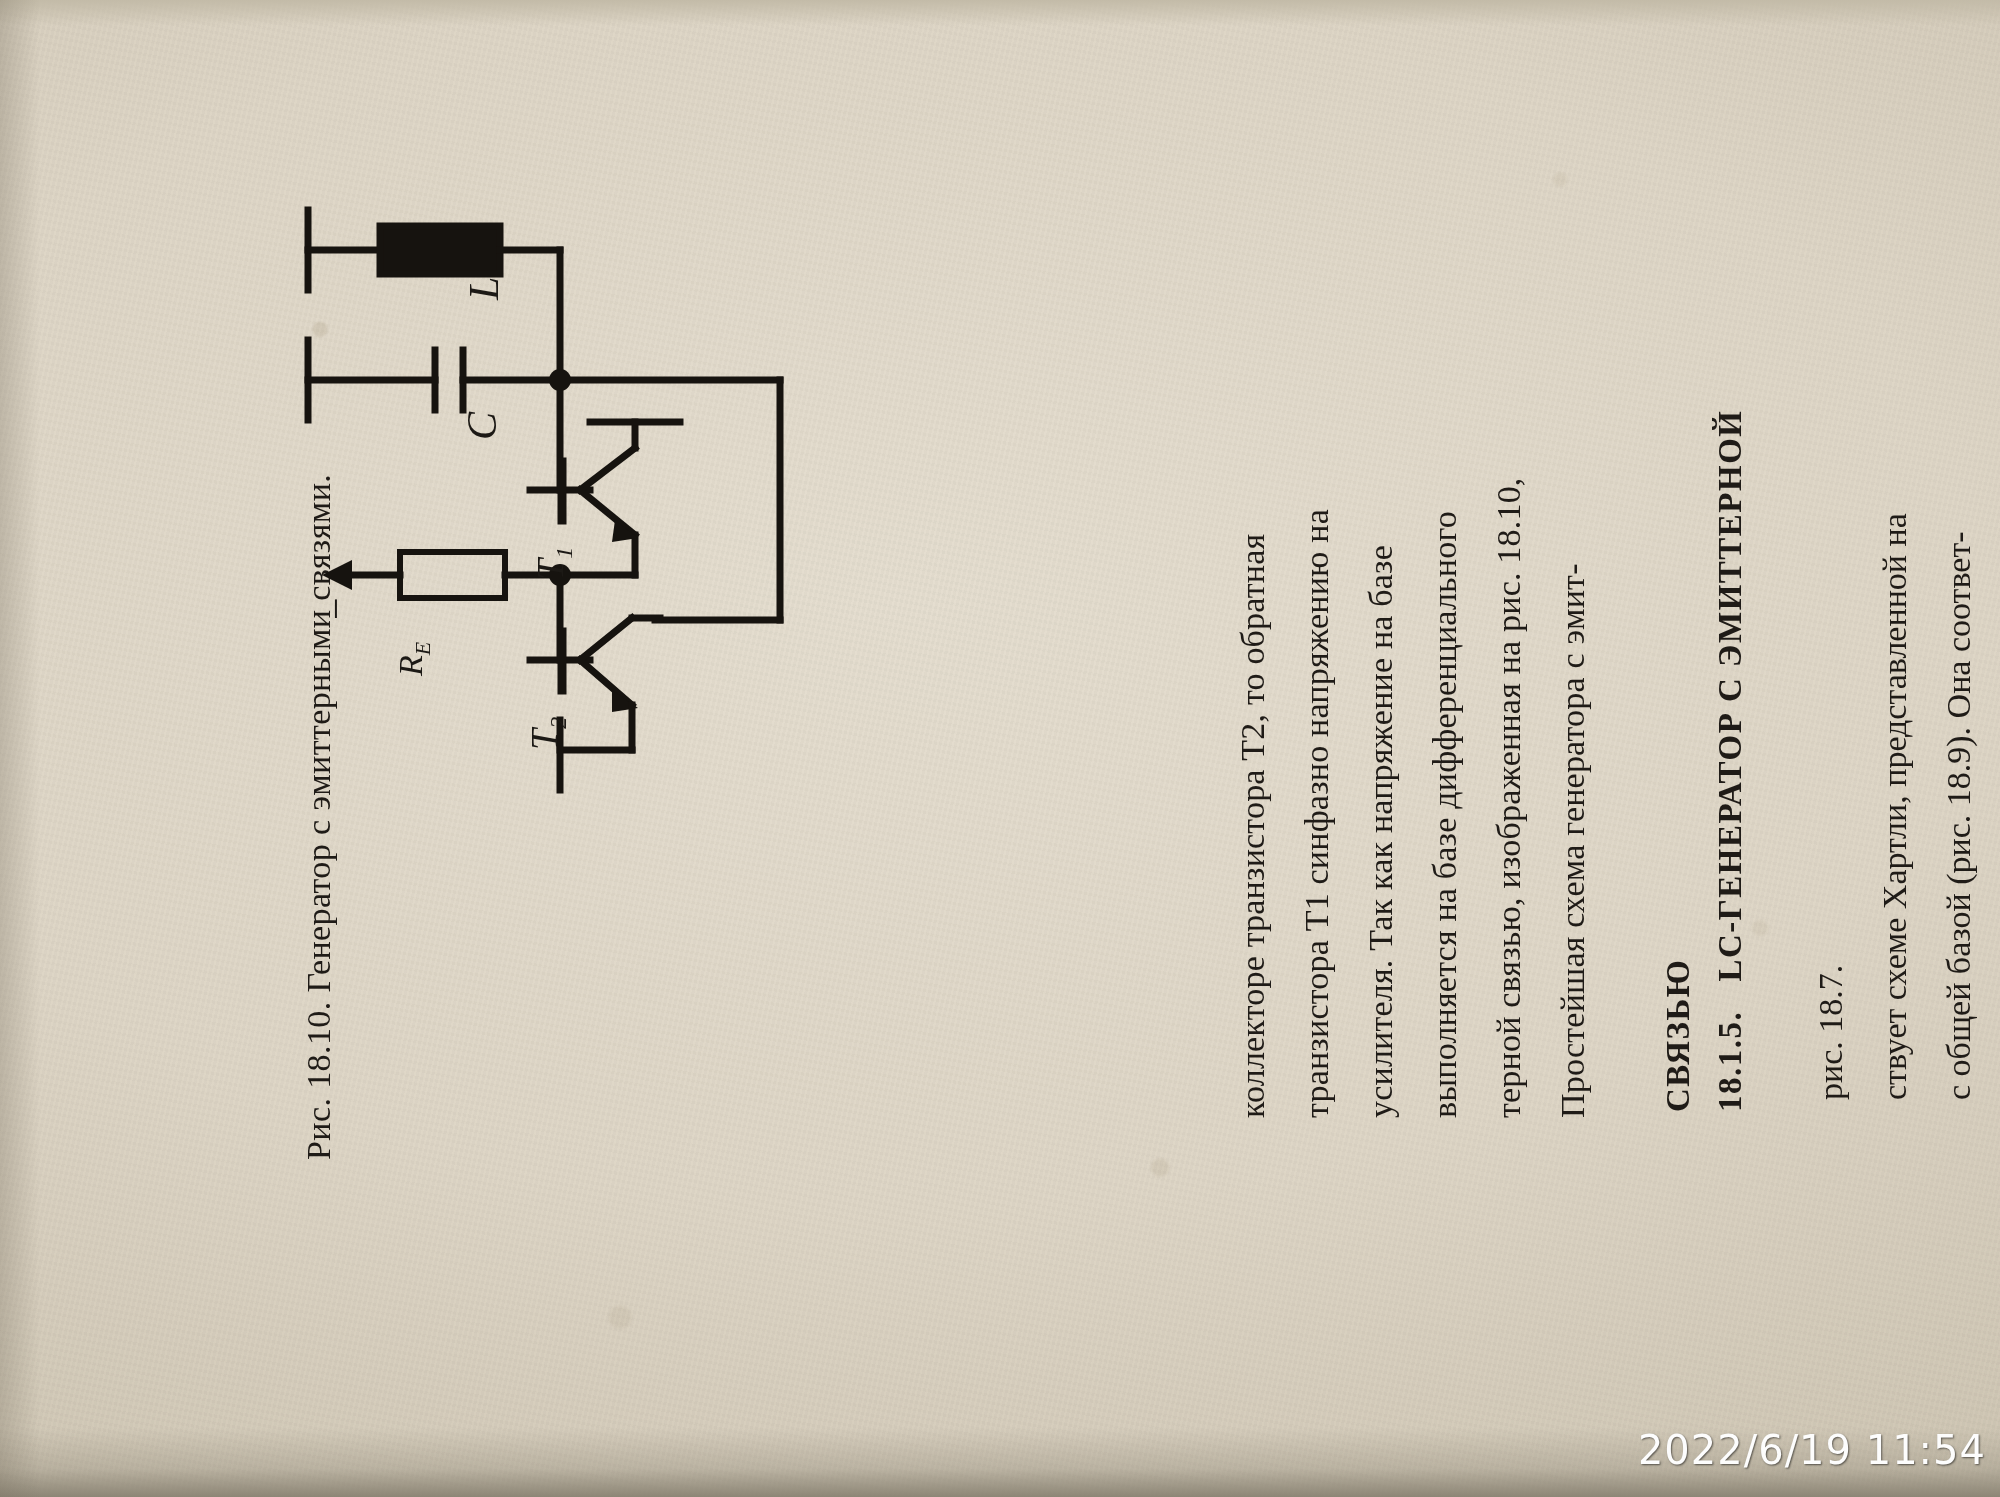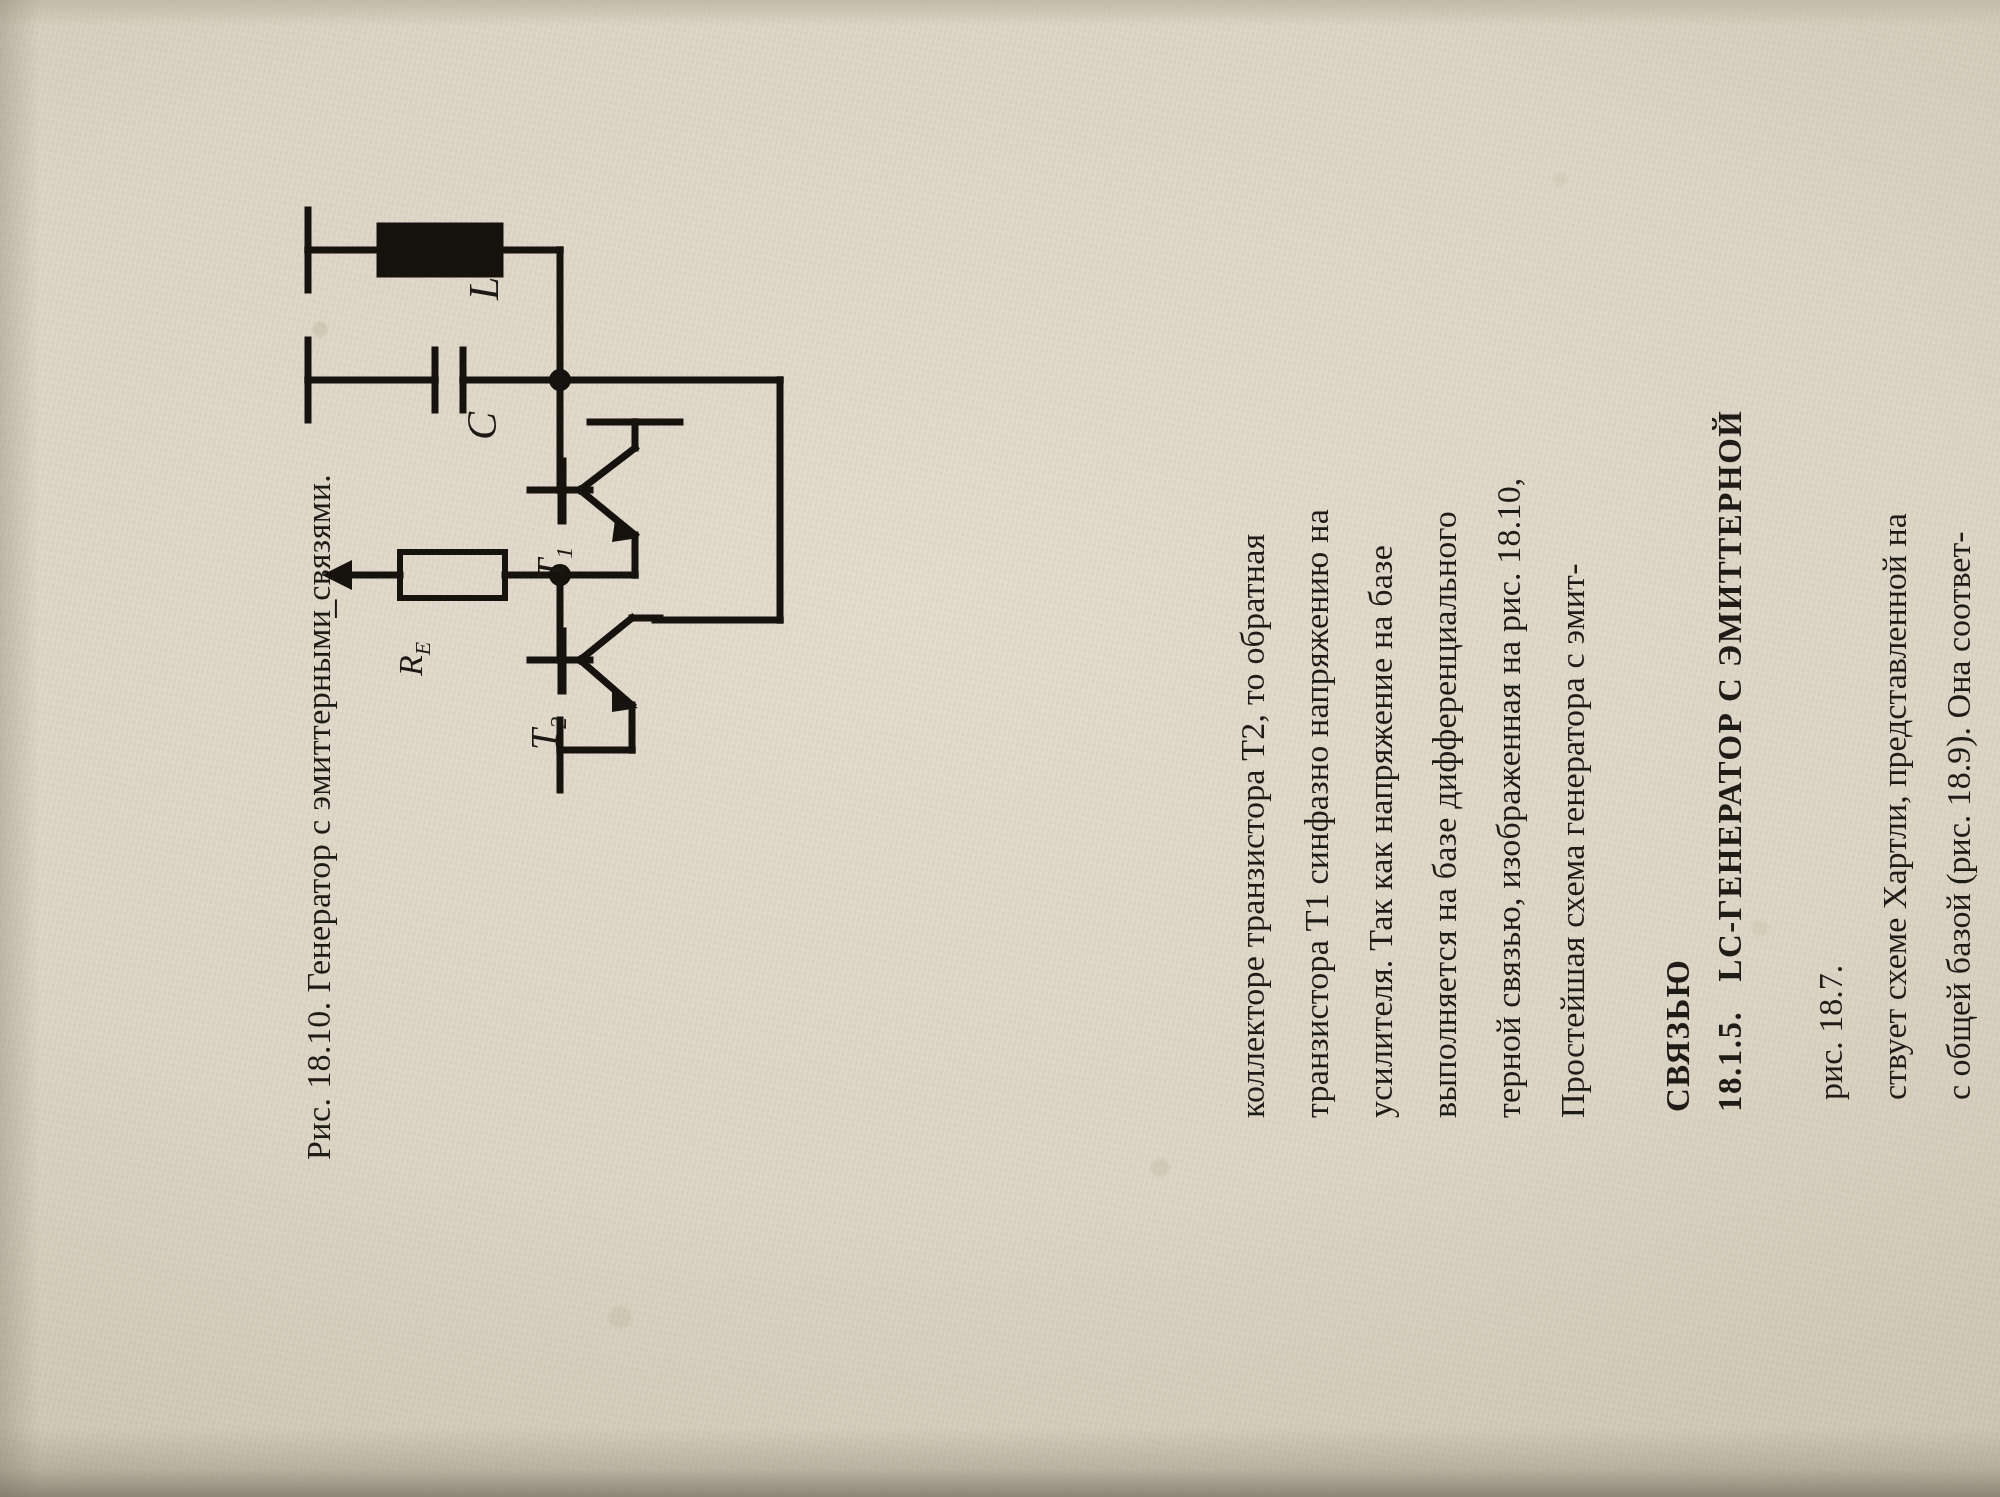--- a/index.html
+++ b/index.html
@@ -232,14 +232,15 @@
       <span>T</span><sub style="font-size:24px;">2</sub>
     </div>
 
     <div class="diagram-label" style="left:132px; top:486px; font-size:34px;">
       <span>R</span><sub style="font-size:22px;">E</sub>
     </div>
 
     <div class="diagram-label" style="left:52px; top:430px; font-size:40px; font-style:normal;">−</div>
   </div>
 
+  <div class="timestamp">2022/6/19 11:54</div>
 
 </div>
 
 </body></html>

